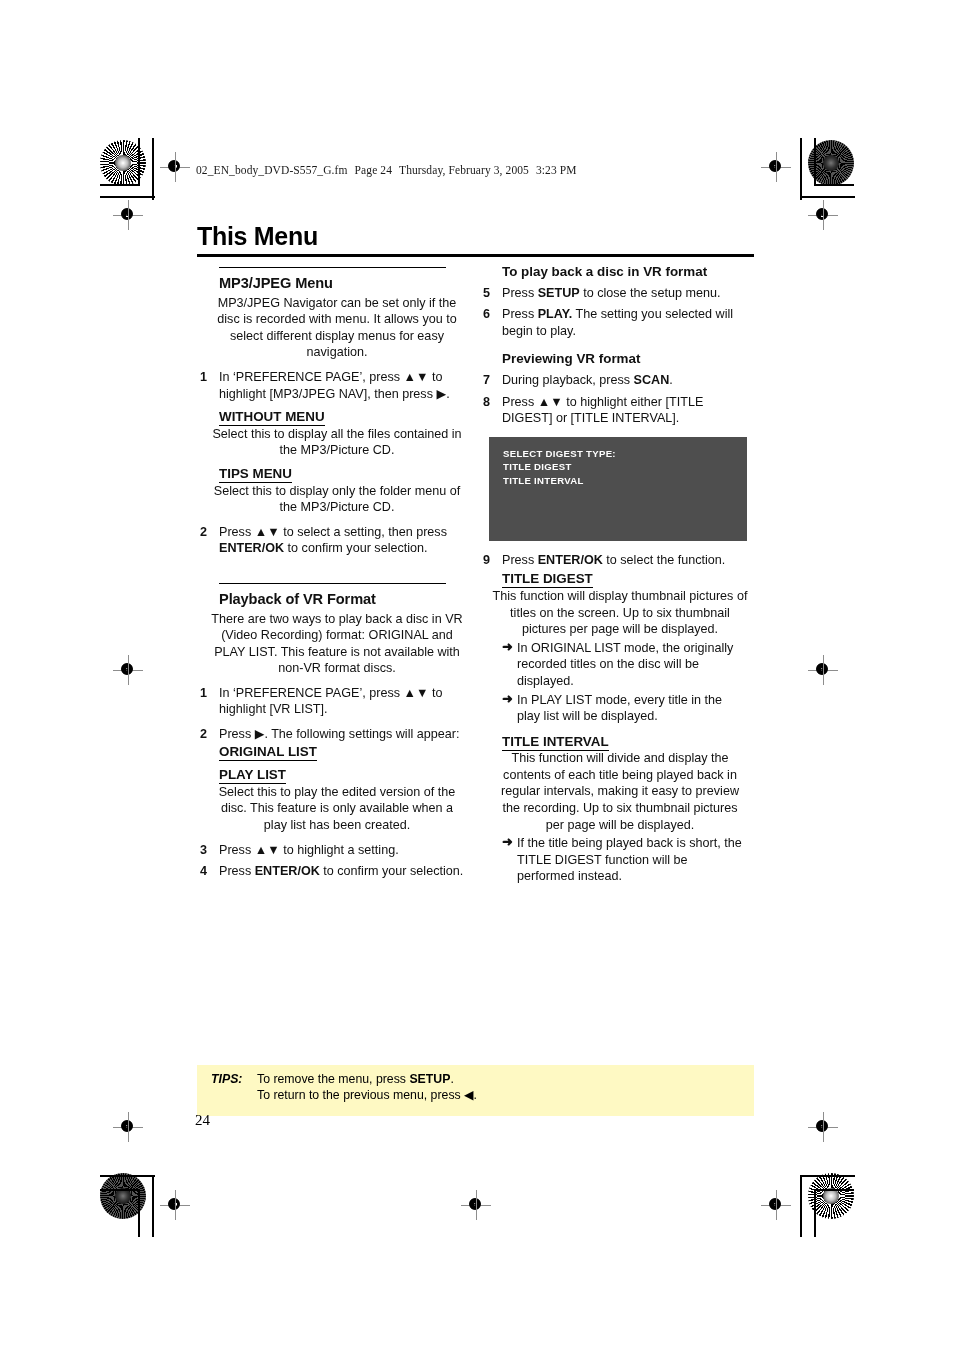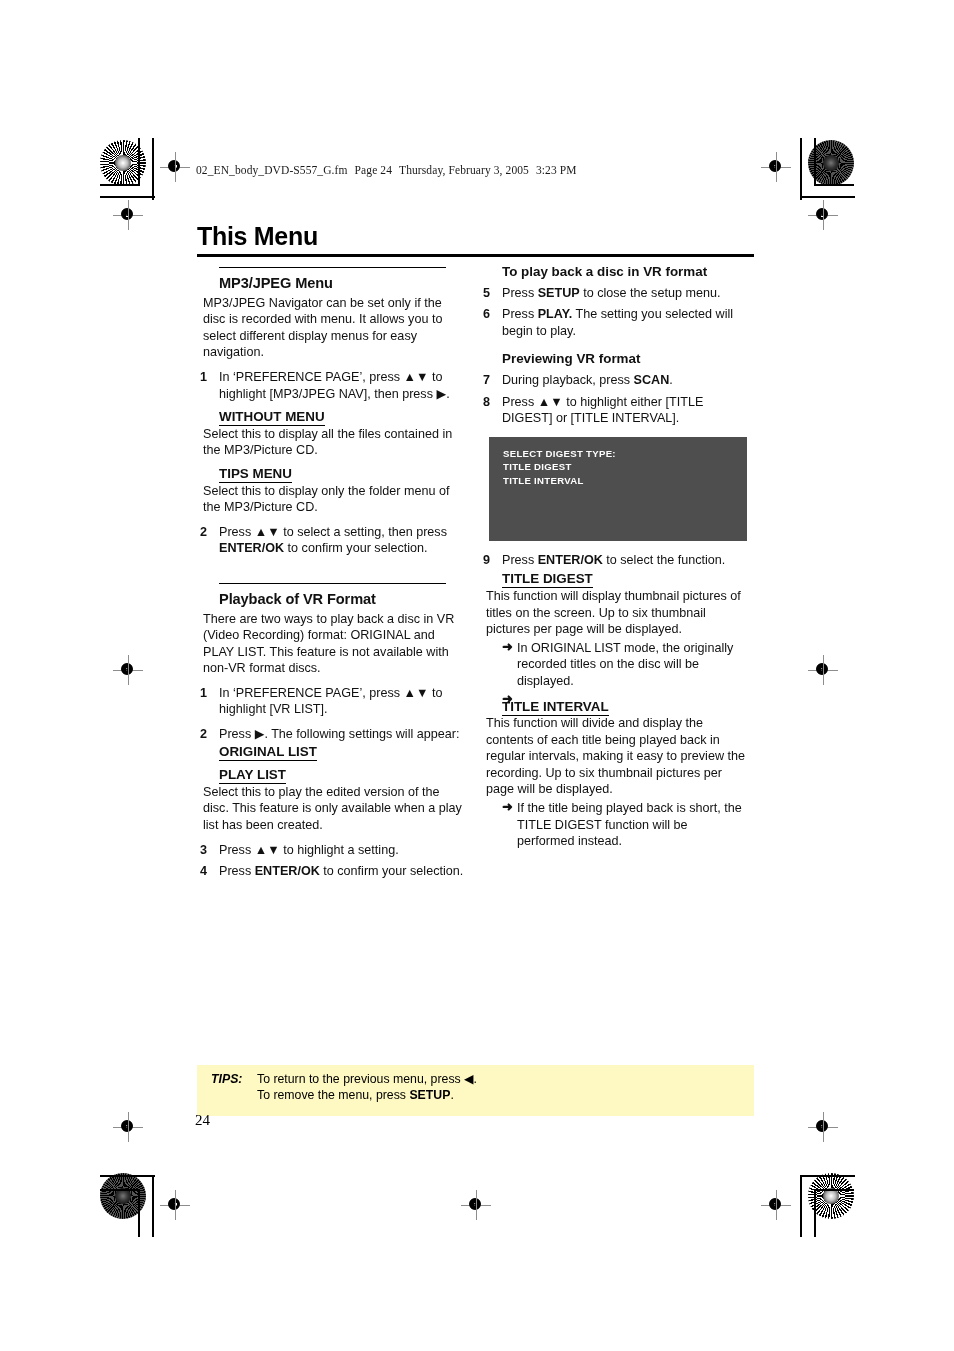--- a/index.html
+++ b/index.html
@@ -125,22 +125,23 @@
     font-weight: bold;
     margin: 0 0 3px 19px;
     letter-spacing: -0.1px;
   }
   .sub-head {
     font-size: 13.4px;
     font-weight: bold;
     margin: 6px 0 1px 19px;
   }
   p.body {
-    margin: 0 0 0 3px;
+    margin: 0 0 0 9px;
     padding: 0;
+    text-align: center;
   }
 
   .uhead {
     font-size: 13.4px;
     font-weight: bold;
     margin: 7px 0 0 19px;
     display: block;
   }
   .uhead span {
     border-bottom: 1.6px solid #000;
@@ -371,33 +372,33 @@
     <span class="num">9</span><span>Press </span><b class="k">ENTER/OK</b><span> to select the function.</span>
   </div>
 
   <div class="uhead" style="margin-top:3px;"><span>TITLE DIGEST</span></div>
   <p class="body">This function will display thumbnail pictures of titles on the screen. Up to six thumbnail pictures per page will be displayed.</p>
 
   <div class="arrow-item">
     <span class="ar">➜</span><span>In ORIGINAL LIST mode, the originally recorded titles on the disc will be displayed.</span>
   </div>
   <div class="arrow-item">
-    <span class="ar">➜</span>
+    <span class="ar">➜</span><span>In PLAY LIST mode, every title in the play list will be displayed.</span>
   </div>
 
   <div class="uhead" style="margin-top:9px;"><span>TITLE INTERVAL</span></div>
   <p class="body">This function will divide and display the contents of each title being played back in regular intervals, making it easy to preview the recording. Up to six thumbnail pictures per page will be displayed.</p>
 
   <div class="arrow-item">
     <span class="ar">➜</span><span>If the title being played back is short, the TITLE DIGEST function will be performed instead.</span>
   </div>
 
 </div>
 
 <div class="tips">
   <span class="lbl">TIPS:</span>
   <div class="lines">
+    <div><span>To remove the menu, press </span><b class="k">SETUP</b><span>.</span></div>
     <div><span>To return to the previous menu, press </span><span>◀</span><span>.</span></div>
-    <div><span>To remove the menu, press </span><b class="k">SETUP</b><span>.</span></div>
   </div>
 </div>
 
 <div class="pagenum">24</div>
 
 </body></html>

